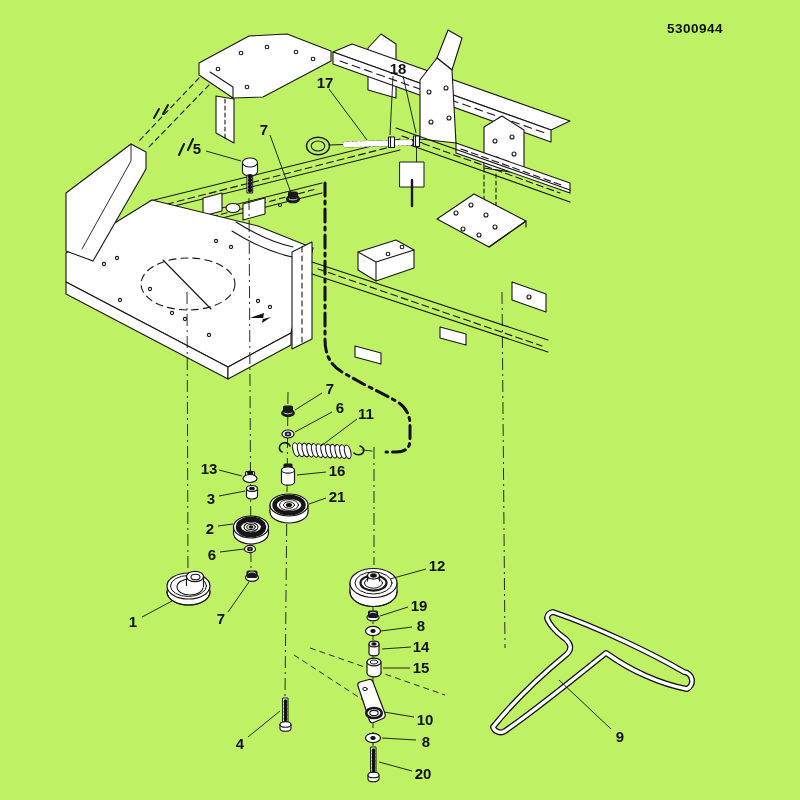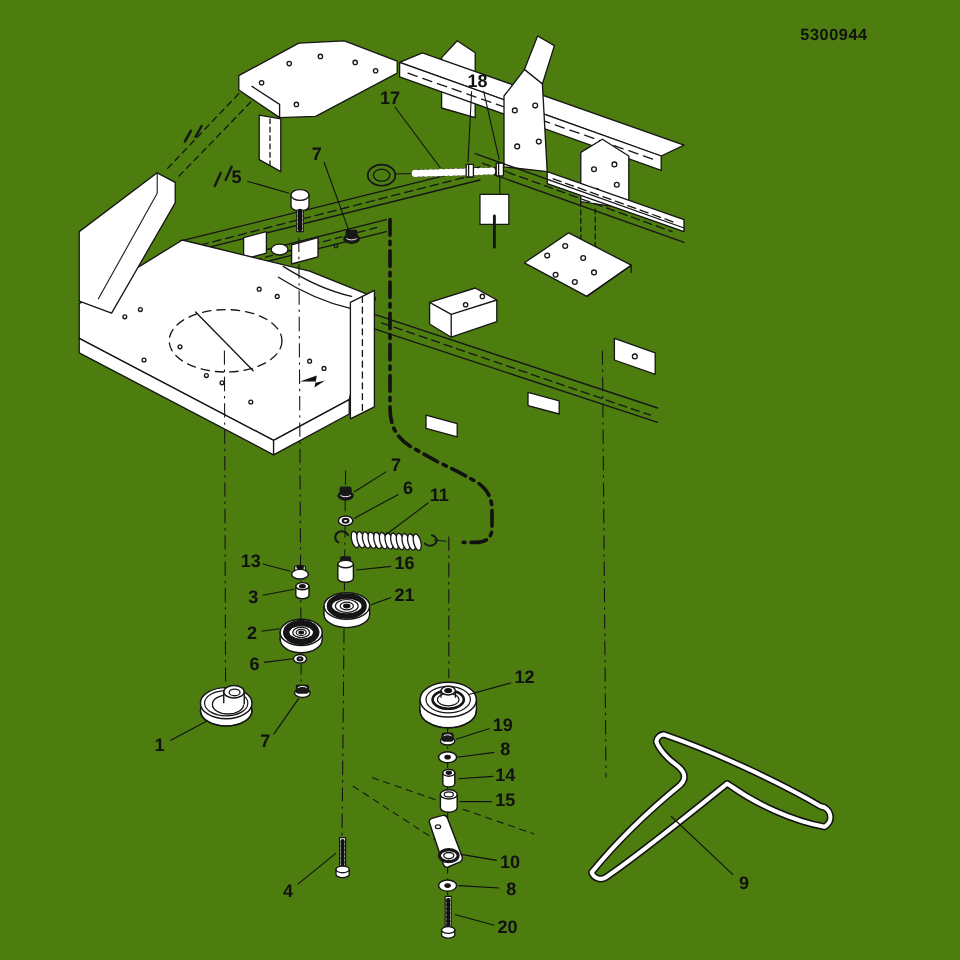--- a/index.html
+++ b/index.html
@@ -1,16 +1,16 @@
 <!DOCTYPE html>
 <html><head>
 <meta charset="utf-8">
 <style>
   html,body{margin:0;padding:0;background:#fff;}
-  #stage{position:relative;width:800px;height:800px;background:#4d7c0f;overflow:hidden;
+  #stage{position:relative;width:800px;height:800px;background:#bef264;overflow:hidden;
          font-family:"Liberation Sans",sans-serif;}
   svg{position:absolute;left:0;top:0;}
   #callout-layer text{font-family:"Liberation Sans",sans-serif;font-weight:bold;font-size:15px;
       fill:#111;text-anchor:middle;dominant-baseline:central;}
   #callout-layer polyline{fill:none;stroke:#111;stroke-width:0.9;}
   .docnum{font-weight:bold;font-size:13.5px;fill:#111;letter-spacing:.5px;text-anchor:middle;}
 </style>
 </head>
 <body>
 

